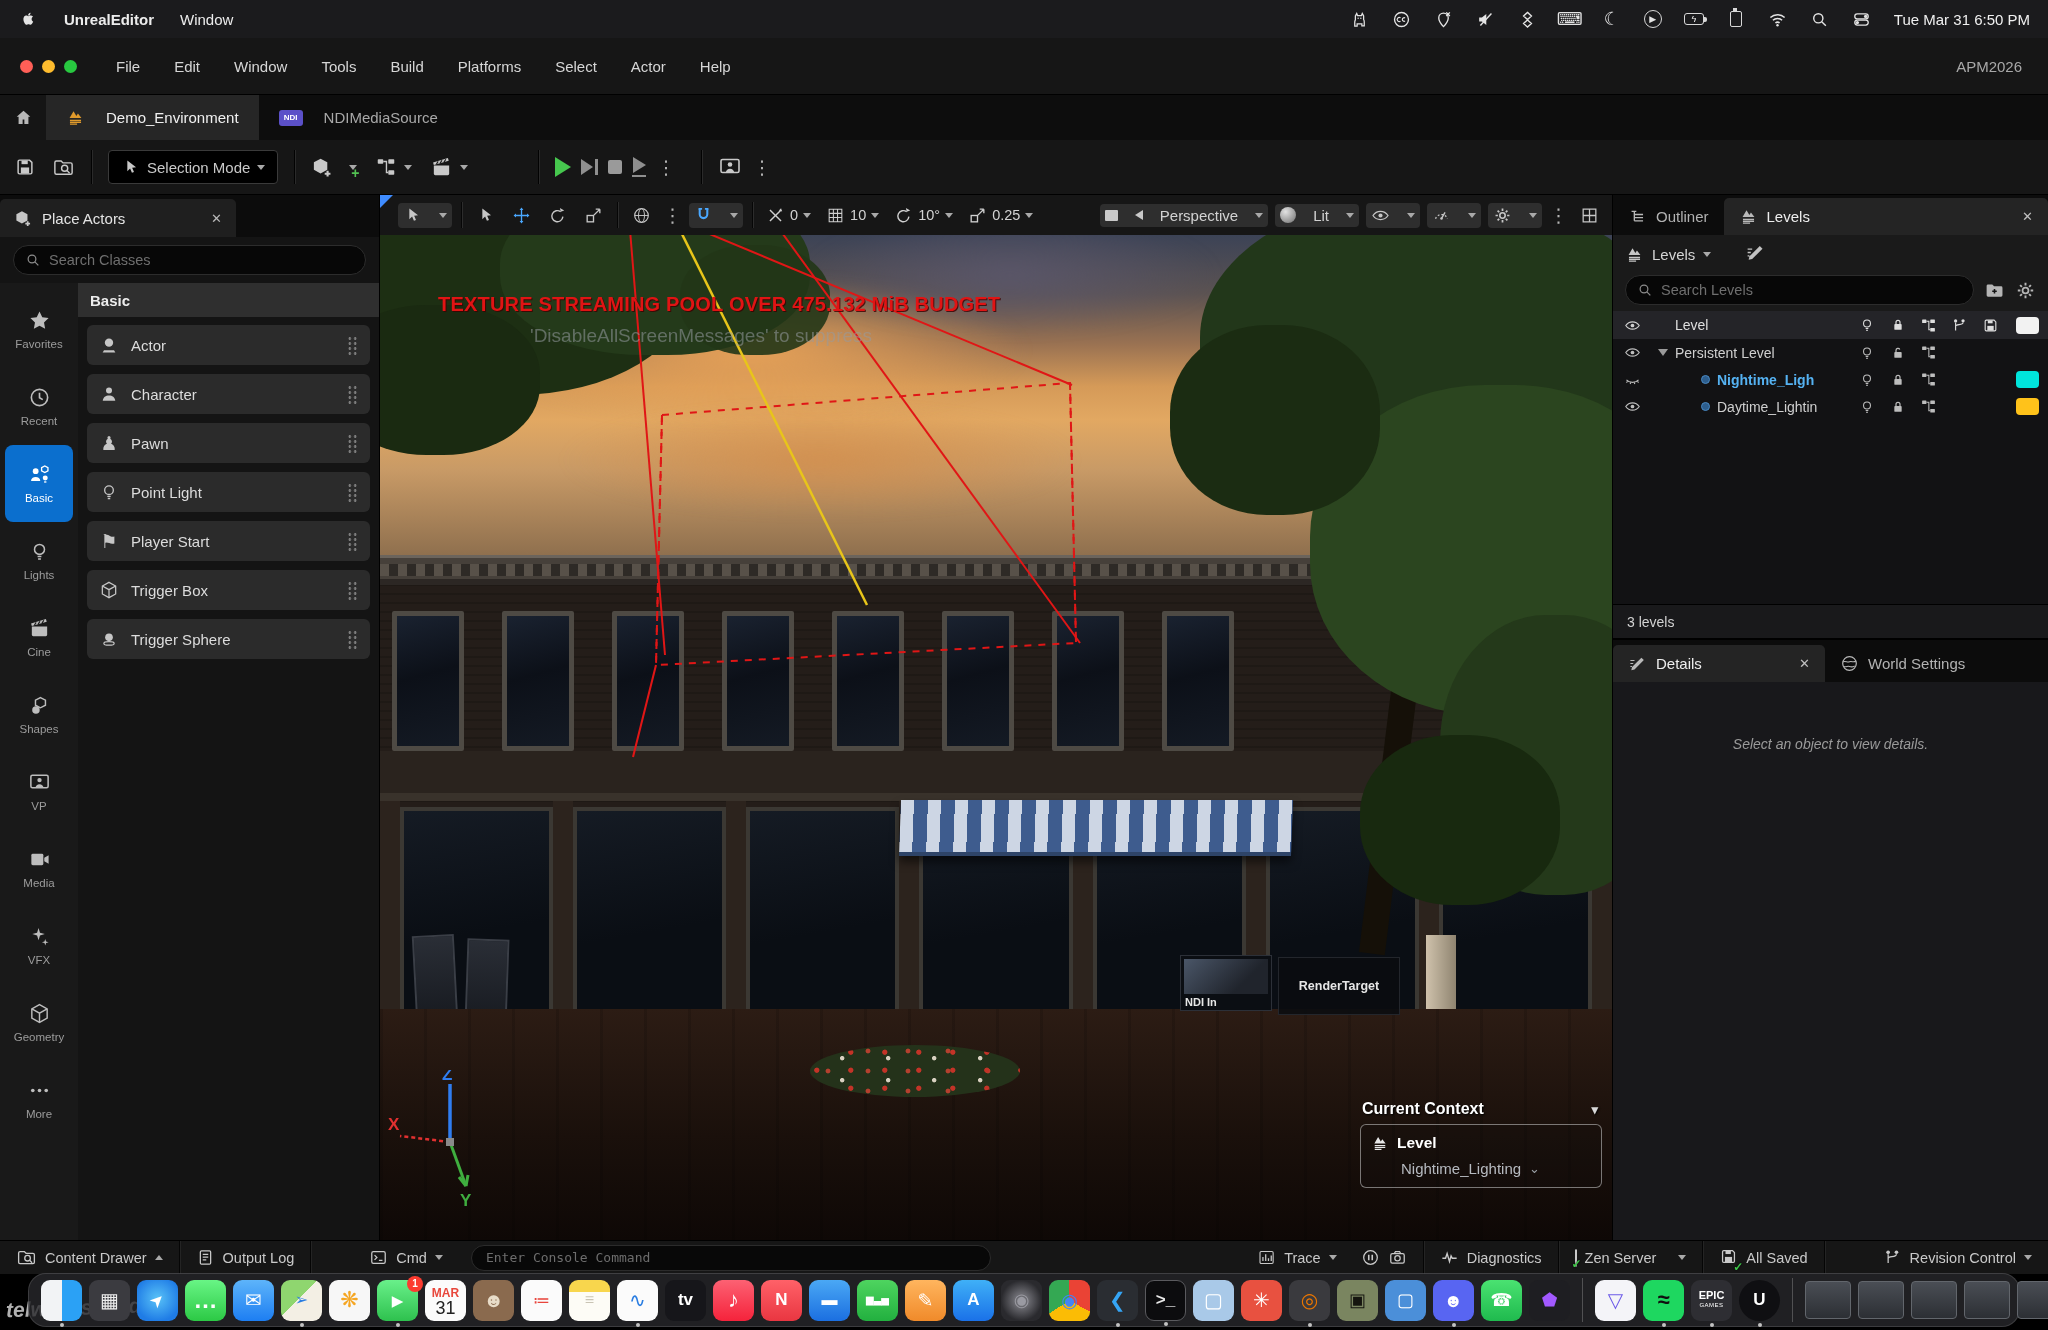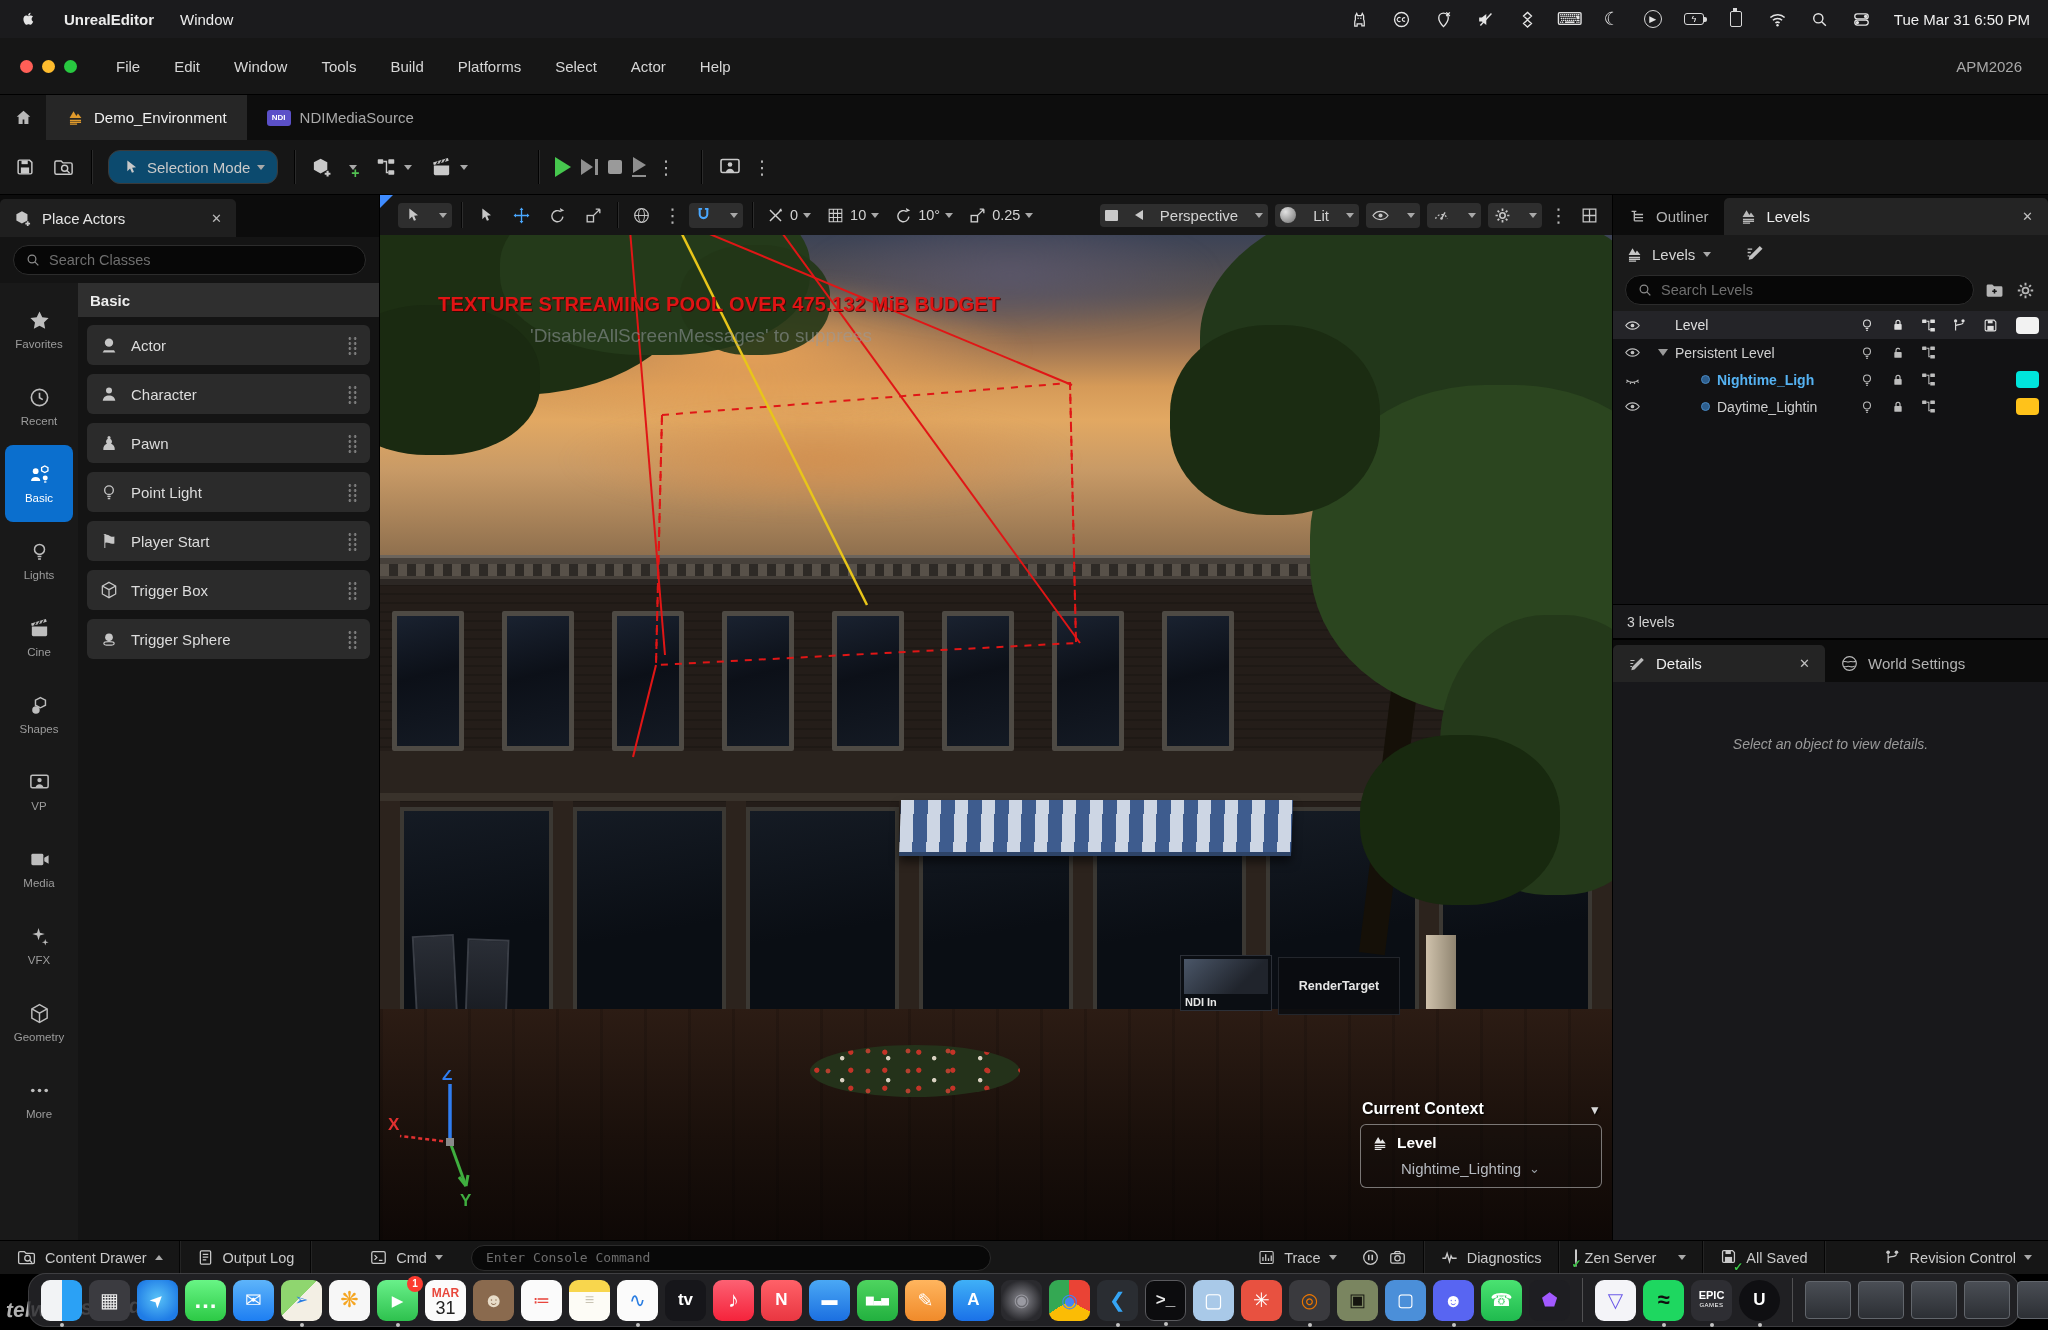--- a/index.html
+++ b/index.html
@@ -32,31 +32,31 @@
               display:flex; align-items:center; }
   .lights { display:flex; gap:9px; padding:0 22px 0 20px; }
   .lights span { width:13px; height:13px; border-radius:50%; }
   #app-menu { display:flex; align-items:center; }
   #app-menu span { font-size:15px; color:#d6d6d6; padding:0 17px; }
   #session { margin-left:auto; padding-right:26px; color:#a8a8a8; font-size:15px; }
 
   
   #tabbar { position:absolute; left:0; top:95px; width:100%; height:45px; background:#0d0d0d; display:flex; align-items:stretch; }
   #home-btn { width:46px; display:flex; align-items:center; justify-content:center; background:#151515; color:#b8b8b8; }
-  .doctab { display:flex; align-items:center; gap:9px; padding:0 20px; font-size:15px; color:#a8a8a8; }
+  .doctab { display:flex; align-items:center; gap:21px; padding:0 20px; font-size:15px; color:#a8a8a8; }
   .doctab.active { background:#262626; color:#f0f0f0; }
   .ndi-badge { width:24px; height:16px; background:#5b50c8; border-radius:3px; color:#fff; font-size:8px; font-weight:bold;
                display:flex; align-items:center; justify-content:center; }
 
   
   #toolbar { position:absolute; left:0; top:140px; width:100%; height:55px; background:#161616; border-bottom:1px solid #000;
              display:flex; align-items:center; gap:10px; padding:0 14px; }
   .tsep { width:1px; height:34px; background:#020202; box-shadow:1px 0 0 #2a2a2a; margin:0 6px; }
   .tbtn { display:flex; align-items:center; gap:7px; color:#c9c9c9; }
-  .pill { background:#0c4a6e; border:1px solid #3a3a3a; border-radius:12px; height:34px; padding:0 12px; }
+  .pill { background:#000000; border:1px solid #3a3a3a; border-radius:4px; height:34px; padding:0 12px; }
   .play-tri { width:0; height:0; border-left:16px solid #46c84e; border-top:10px solid transparent; border-bottom:10px solid transparent; }
   .skip { display:flex; align-items:center; gap:2px; }
   .skip .t { width:0; height:0; border-left:12px solid #8f8f8f; border-top:8px solid transparent; border-bottom:8px solid transparent; }
   .skip .b { width:3px; height:16px; background:#8f8f8f; }
   .stop-sq { width:14px; height:14px; background:#9a9a9a; border-radius:2px; }
   .launch { display:flex; flex-direction:column; align-items:center; gap:2px; }
   .launch .t { width:0; height:0; border-left:13px solid #8f8f8f; border-top:8px solid transparent; border-bottom:8px solid transparent; transform:rotate(0deg); }
   .launch .u { width:14px; height:2.5px; background:#8f8f8f; }
   .vdots { font-size:19px; color:#b5b5b5; letter-spacing:0; }
 

